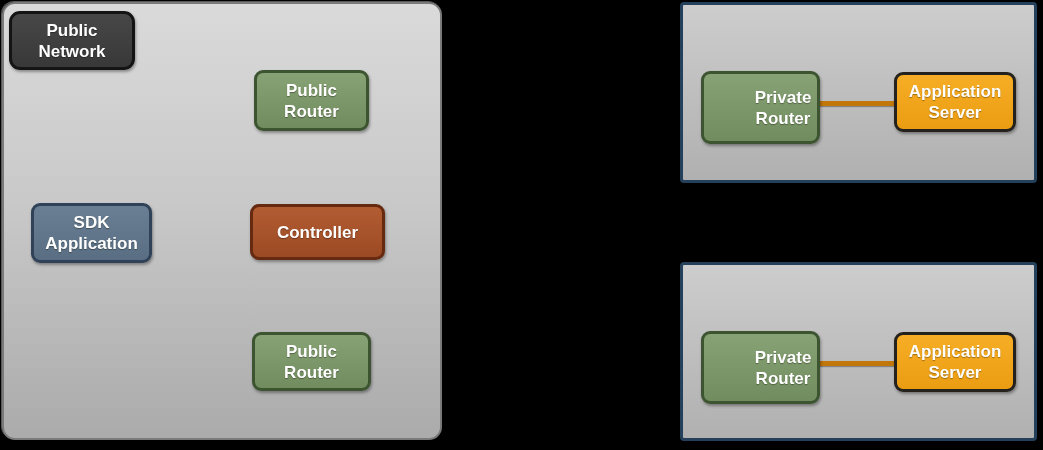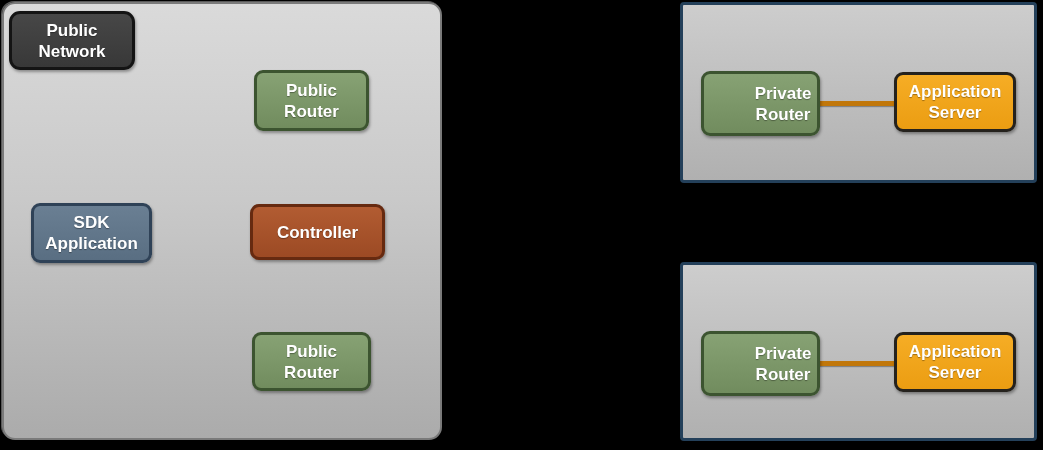--- a/index.html
+++ b/index.html
@@ -86,21 +86,21 @@
 
   
   .n-public-internet      { left: 5px;   top: 7px;   width: 126px; height: 59px; }
   .n-public-router-top    { left: 250px; top: 66px;  width: 115px; height: 61px; }
   .n-sdk-application      { left: 27px;  top: 199px; width: 121px; height: 60px; }
   .n-controller           { left: 246px; top: 200px; width: 135px; height: 56px; }
   .n-public-router-bottom { left: 248px; top: 328px; width: 119px; height: 59px; }
 
   
   .n-pn-title          { left: 81px;  top: 7px;  width: 194px; height: 32px; }
-  .n-private-router    { left: 18px;  top: 66px; width: 119px; height: 65px; padding-left: 45px; }
+  .n-private-router    { left: 18px;  top: 66px; width: 119px; height: 73px; padding-left: 45px; }
   .n-application-server{ left: 211px; top: 67px; width: 122px; height: 60px; }
 
   .connector {
     position: absolute;
     left: 137px; top: 96px;
     width: 74px; height: 5px;
     background: #c1770a;
     box-shadow: 0 1px 1px rgba(0,0,0,0.3);
   }
 </style>

